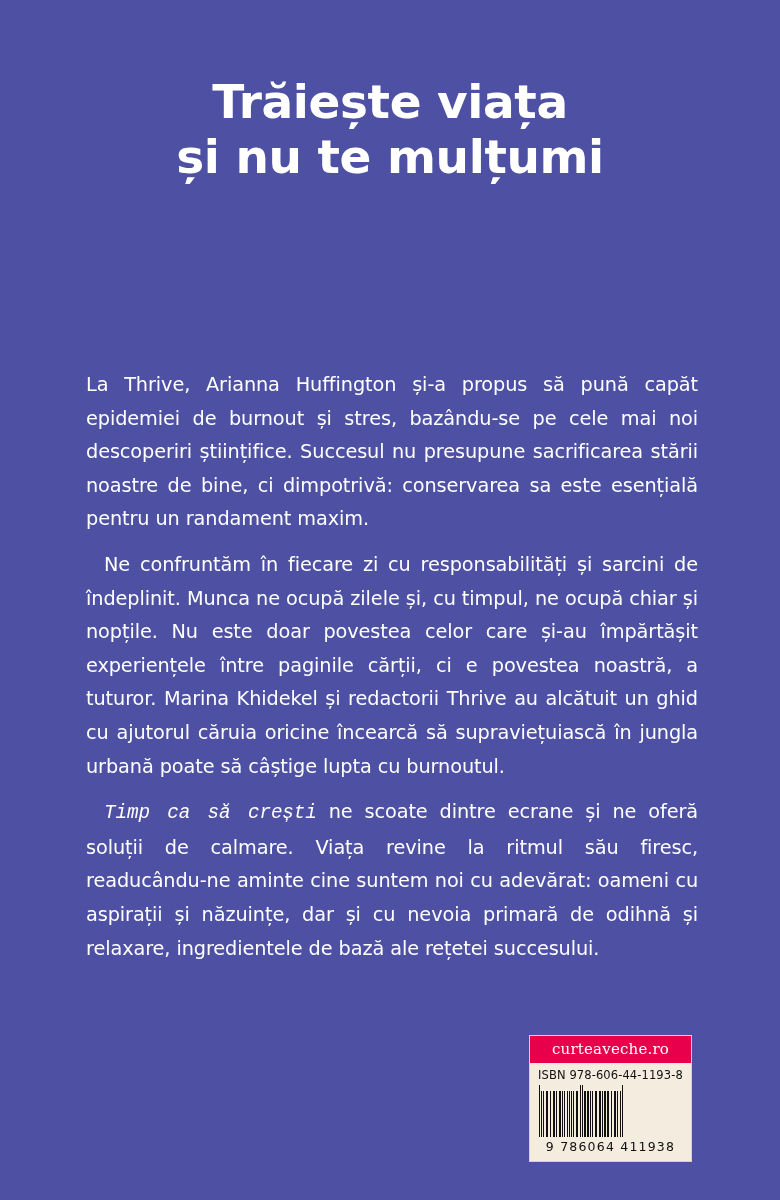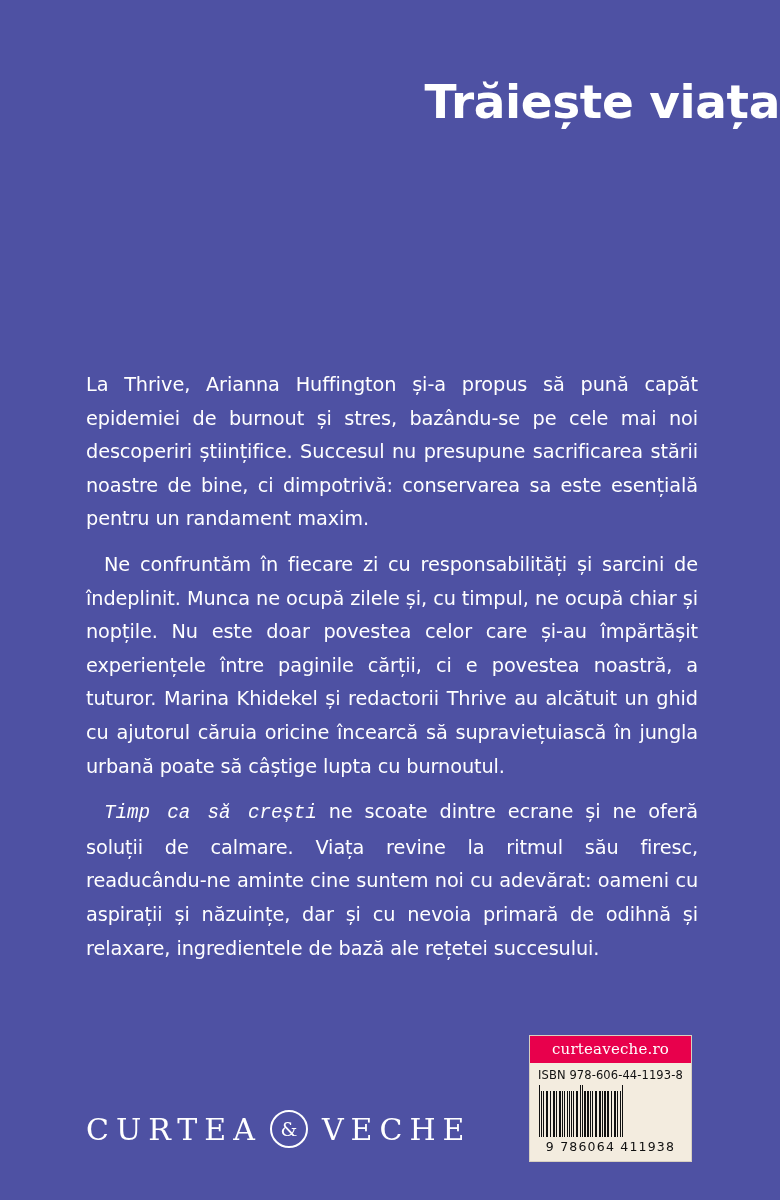--- a/index.html
+++ b/index.html
@@ -31,21 +31,20 @@
     color: #ffffff;
     font-family: "DejaVu Sans", sans-serif;
     font-weight: bold;
     font-size: 47px;
     line-height: 55px;
     letter-spacing: -0.4px;
   }
   .headline .hl {
     display: block;
     white-space: pre;
-    text-align: right;
   }
 
   
   .body-copy {
     position: absolute;
     top: 368px;
     left: 86px;
     width: 612px;
     color: #ffffff;
     font-family: "DejaVu Sans", sans-serif;
@@ -149,35 +148,29 @@
     padding: 2px 0 7px 0;
   }
 </style>
 </head>
 <body>
 
 <div class="page">
 
   <div class="headline">
     <span class="hl">Trăiește viața</span>
+    <span class="hl">și nu te mulțumi</span>
   </div>
 
   <div class="body-copy">
     <p>La Thrive, Arianna Huffington și-a propus să pună capăt epidemiei de burnout și stres, bazându-se pe cele mai noi descoperiri științifice. Succesul nu presupune sacrificarea stării noastre de bine, ci dimpotrivă: conservarea sa este esențială pentru un randament maxim.</p>
     <p class="indent">Ne confruntăm în fiecare zi cu responsabilități și sarcini de îndeplinit. Munca ne ocupă zilele și, cu timpul, ne ocupă chiar și nopțile. Nu este doar povestea celor care și-au împărtășit experiențele între paginile cărții, ci e povestea noastră, a tuturor. Marina Khidekel și redactorii Thrive au alcătuit un ghid cu ajutorul căruia oricine încearcă să supraviețuiască în jungla urbană poate să câștige lupta cu burnoutul.</p>
     <p class="indent"><em>Timp ca să crești</em><span> ne scoate dintre ecrane și ne oferă soluții de calmare. Viața revine la ritmul său firesc, readucându-ne aminte cine suntem noi cu adevărat: oameni cu aspirații și năzuințe, dar și cu nevoia primară de odihnă și relaxare, ingredientele de bază ale rețetei succesului.</span></p>
   </div>
 
-  <div class="logo">
-    <span class="word">CURTEA</span>
-    <span class="mark">
-      <span class="amp">&amp;</span>
-    </span>
-    <span class="word">VECHE</span>
-  </div>
 
   <div class="isbn-block">
     <div class="isbn-url">curteaveche.ro</div>
     <div class="isbn-text">ISBN 978-606-44-1193-8</div>
     <div class="barcode">
         <span style="width: 1px; height: 52px; background: rgb(17, 17, 17);"></span>
         <span style="width: 1px; height: 52px; background: transparent;"></span>
         <span style="width: 1px; height: 46px; background: rgb(17, 17, 17);"></span>
         <span style="width: 1px; height: 46px; background: transparent;"></span>
         <span style="width: 1px; height: 46px; background: rgb(17, 17, 17);"></span>

